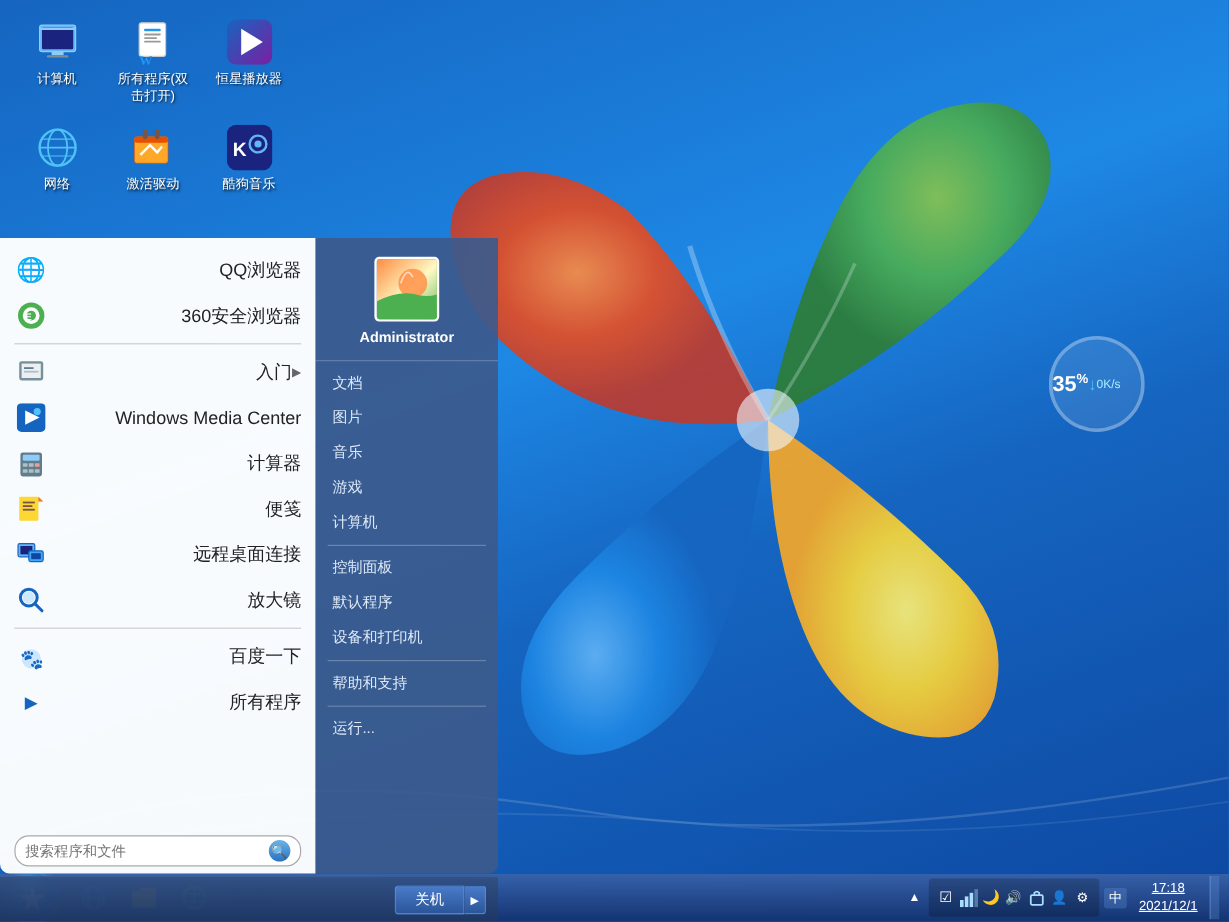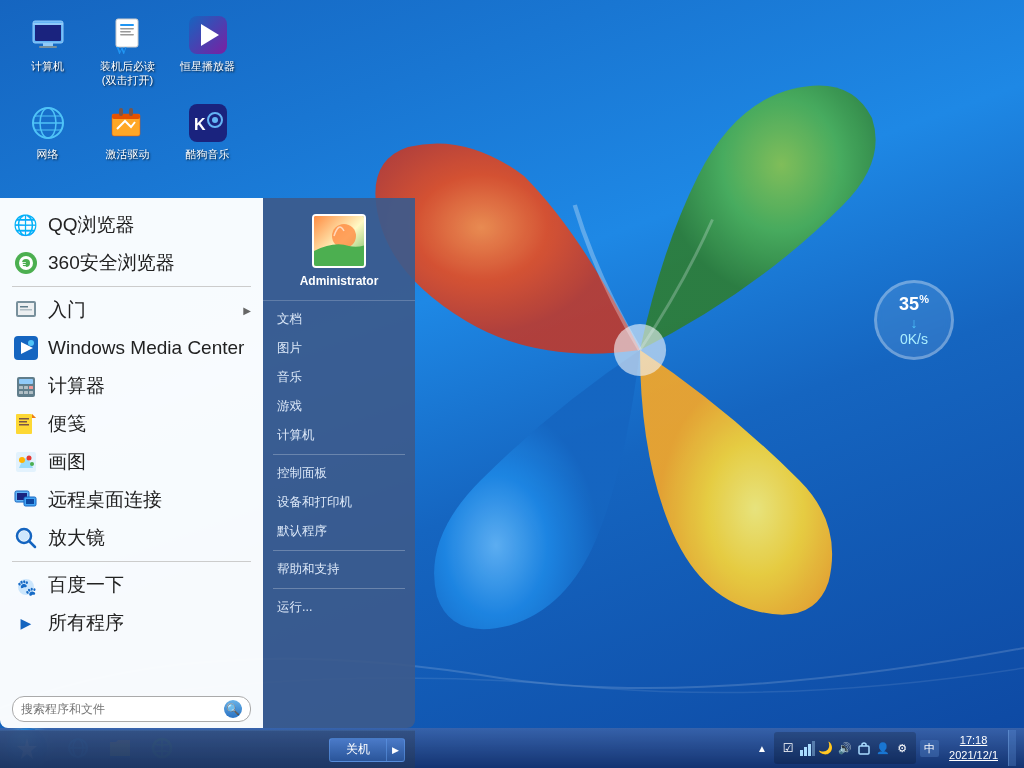--- a/index.html
+++ b/index.html
@@ -116,22 +116,23 @@
       height: 28px;
       margin-right: 8px;
       display: flex;
       align-items: center;
       justify-content: center;
       font-size: 20px;
       flex-shrink: 0;
     }
 
     .sm-item .item-label {
-      font-size: 19px;
+      font-size: 15px;
       flex: 1;
+      text-align: right;
     }
 
     .sm-item .arrow {
       font-size: 10px;
       color: #666;
     }
 
     .sm-divider {
       height: 1px;
       background: #ccc;
@@ -367,39 +368,38 @@
     .net-widget {
       position: absolute;
       top: 280px;
       right: 70px;
       width: 80px;
       height: 80px;
       border-radius: 50%;
       background: rgba(255,255,255,0.1);
       border: 3px solid rgba(255,255,255,0.3);
       display: flex;
-      flex-direction: column;
-      align-items: center;
-      justify-content: center;
+      flex-direction: row;
+      align-items: center;
       backdrop-filter: blur(4px);
     }
 
     .net-percent {
       color: white;
       font-size: 18px;
       font-weight: bold;
     }
 
     .net-percent sup {
       font-size: 11px;
     }
 
     .net-speed {
       color: #aef;
-      font-size: 14px;
+      font-size: 10px;
     }
 
     .net-arrow {
       color: #4fc3f7;
       font-size: 14px;
     }
 
     
     .win7-logo-svg {
       position: absolute;
@@ -477,21 +477,21 @@
         <div class="icon-img">
           <svg width="38" height="38" viewBox="0 0 38 38">
             <rect x="7" y="3" width="22" height="28" rx="2" fill="white" stroke="#ccc" stroke-width="1"></rect>
             <rect x="11" y="8" width="14" height="2" rx="1" fill="#2196f3"></rect>
             <rect x="11" y="12" width="14" height="1.5" rx="1" fill="#999"></rect>
             <rect x="11" y="15" width="11" height="1.5" rx="1" fill="#999"></rect>
             <rect x="11" y="18" width="14" height="1.5" rx="1" fill="#999"></rect>
             <text x="7" y="38" font-size="11" fill="#2196f3" font-weight="bold" font-family="serif">W</text>
           </svg>
         </div>
-        <span class="icon-label">装机后必读(双击打开)</span>
+        <span class="icon-label">所有程序(双击打开)</span>
       </div>
       <div class="desktop-icon">
         <div class="icon-img">
           <svg width="38" height="38" viewBox="0 0 38 38">
             <rect width="38" height="38" rx="8" fill="url(#hx_grad)"></rect>
             <polygon points="12,8 30,19 12,30" fill="white"></polygon>
             <defs>
               <linearGradient id="hx_grad" x1="0" y1="0" x2="1" y2="1">
                 <stop offset="0%" stop-color="#1565c0"></stop>
                 <stop offset="100%" stop-color="#7b1fa2"></stop>
@@ -622,32 +622,20 @@
               <path d="M18,2 L22,6 L18,6 L18,2" fill="#e65100" opacity="0.5"></path>
               <rect x="5" y="6" width="10" height="1.5" fill="#795548"></rect>
               <rect x="5" y="9" width="8" height="1.5" fill="#795548"></rect>
               <rect x="5" y="12" width="10" height="1.5" fill="#795548"></rect>
             </svg>
           </div>
           <span class="item-label">便笺</span>
         </div>
 
 
-        <div class="sm-item">
-          <div class="item-icon">
-            <svg width="24" height="24" viewBox="0 0 24 24">
-              <rect x="2" y="2" width="20" height="20" rx="2" fill="#e3f2fd"></rect>
-              <path d="M5,18 Q8,10 12,8 Q16,10 19,18" fill="#4fc3f7" opacity="0.5"></path>
-              <circle cx="8" cy="10" r="3" fill="#ffb300"></circle>
-              <circle cx="15" cy="8" r="2.5" fill="#e53935"></circle>
-              <circle cx="18" cy="14" r="2" fill="#4caf50"></circle>
-            </svg>
-          </div>
-          <span class="item-label">画图</span>
-        </div>
 
         <div class="sm-item">
           <div class="item-icon">
             <svg width="24" height="24" viewBox="0 0 24 24">
               <rect x="1" y="3" width="14" height="11" rx="1.5" fill="#64b5f6" stroke="#1565c0" stroke-width="1"></rect>
               <rect x="3" y="5" width="10" height="7" fill="#1a237e"></rect>
               <rect x="10" y="9" width="12" height="9" rx="1.5" fill="#42a5f5" stroke="#1565c0" stroke-width="1"></rect>
               <rect x="12" y="11" width="8" height="5" fill="#0d47a1"></rect>
             </svg>
           </div>
@@ -726,24 +714,24 @@
         <span>游戏</span>
       </div>
       <div class="sm-right-item">
         <span>计算机</span>
       </div>
       <div style="height:1px;background:rgba(255,255,255,0.25);margin:4px 10px;"></div>
       <div class="sm-right-item">
         <span>控制面板</span>
       </div>
       <div class="sm-right-item">
+        <span>默认程序</span>
+      </div>
+      <div class="sm-right-item">
         <span>设备和打印机</span>
-      </div>
-      <div class="sm-right-item">
-        <span>默认程序</span>
       </div>
       <div style="height:1px;background:rgba(255,255,255,0.25);margin:4px 10px;"></div>
       <div class="sm-right-item">
         <span>帮助和支持</span>
       </div>
       <div style="height:1px;background:rgba(255,255,255,0.25);margin:4px 10px;"></div>
       <div class="sm-right-item">
         <span>运行...</span>
       </div>
     </div>

